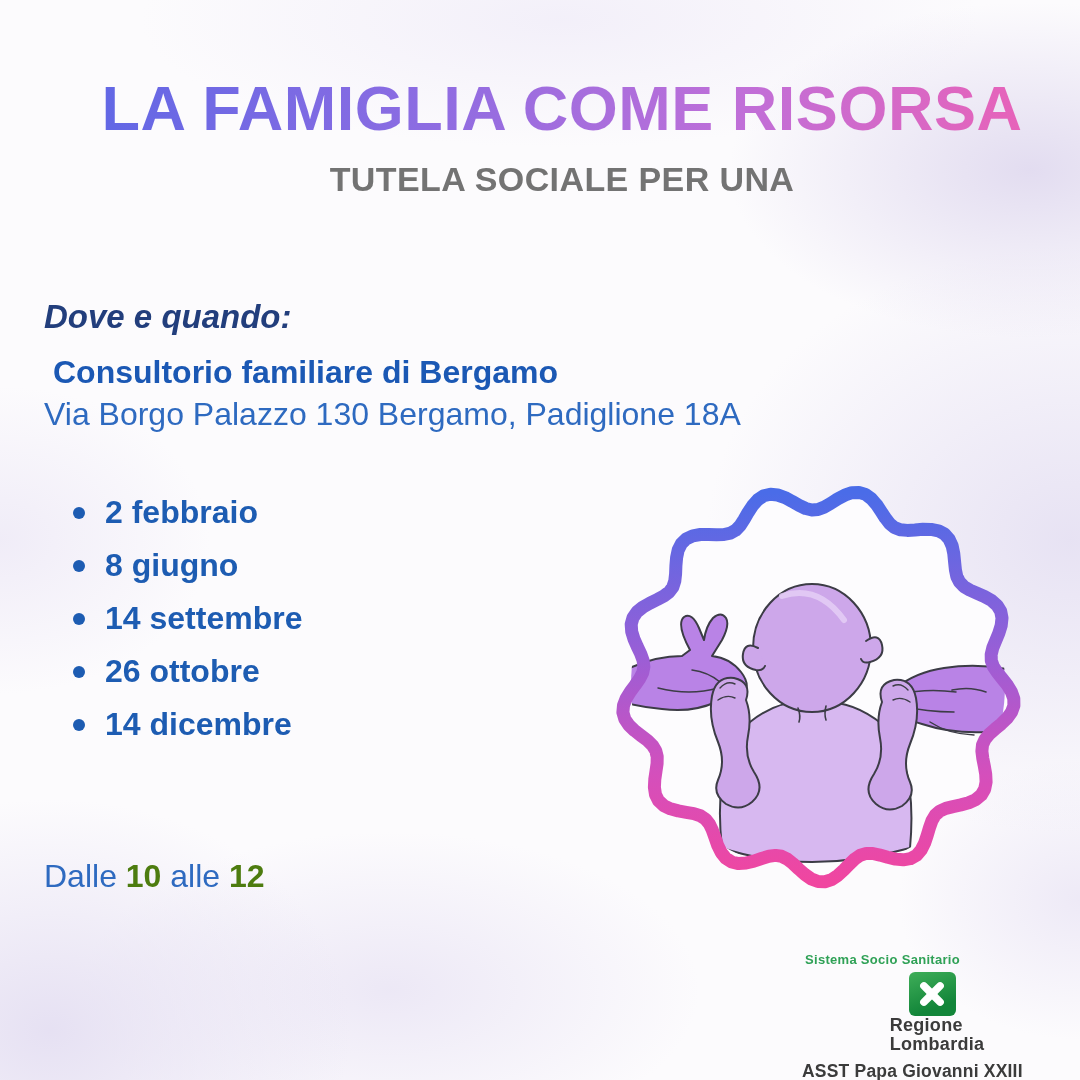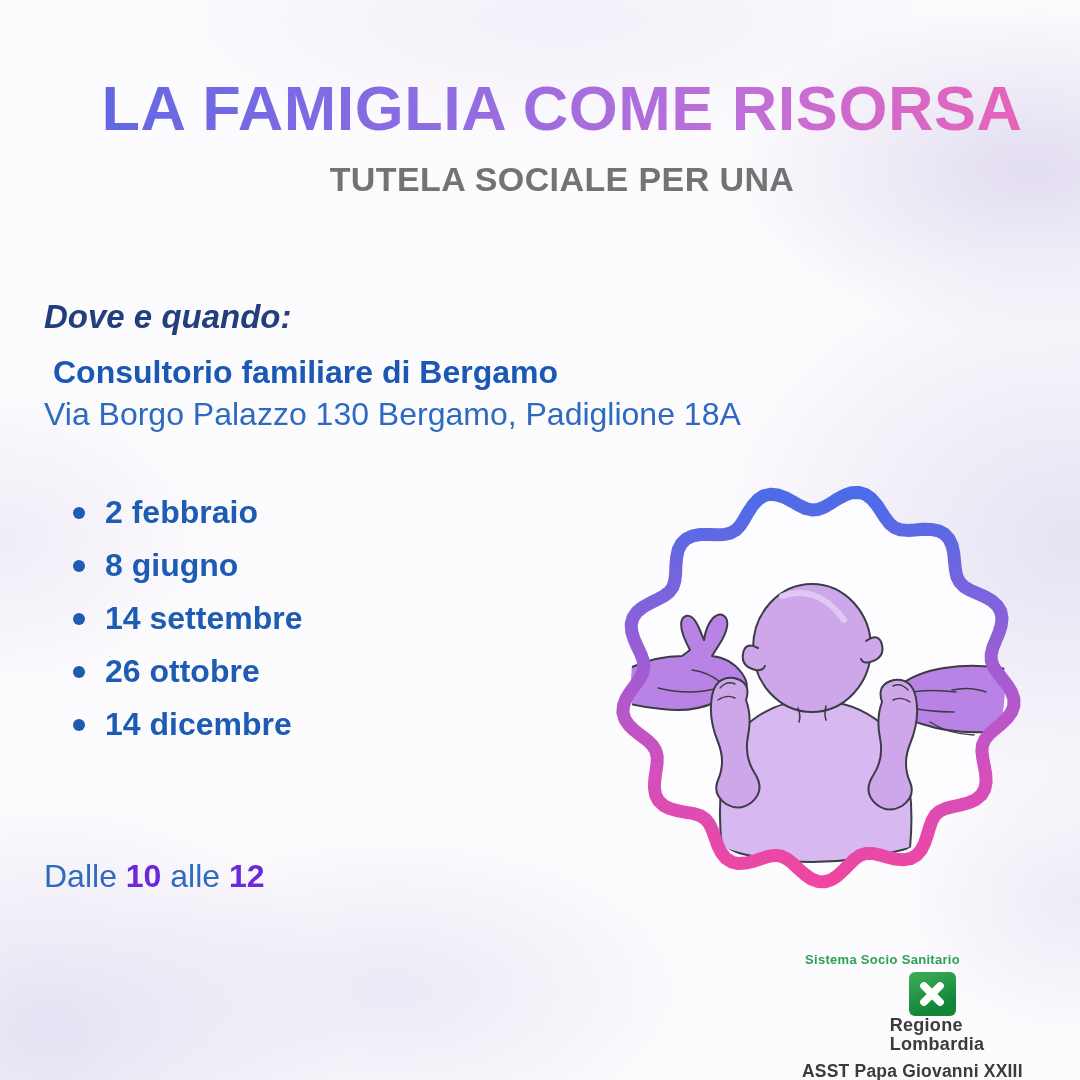--- a/index.html
+++ b/index.html
@@ -51,21 +51,21 @@
     font-size:32px;font-weight:700;color:#1d5cb2;
   }
   .dates .dot{
     width:12px;height:12px;border-radius:50%;background:#1d5cb2;
     margin-right:20px;flex:0 0 auto;
   }
   .time{
     position:absolute;left:44px;top:858px;
     font-size:32px;font-weight:400;color:#2e6ac0;
   }
-  .time b{font-weight:700;color:#6d28d9;}
+  .time b{font-weight:700;color:#4d7c0f;}
   .illus{position:absolute;left:600px;top:450px;width:440px;height:440px;}
   .logo-block{position:absolute;left:802px;top:952px;width:260px;}
   .logo-system{font-size:13px;font-weight:700;color:#2fa156;letter-spacing:.3px;margin-bottom:5px;margin-left:3px;}
   .logo-mid{display:flex;align-items:center;flex-direction:column;}
   .logo-square{
     width:47px;height:44px;border-radius:6px;flex:0 0 auto;
     background:linear-gradient(160deg,#3fae59,#128539 75%);
     display:flex;align-items:center;justify-content:center;
   }
   .logo-region{margin-left:10px;font-size:18px;font-weight:700;color:#3b3b3b;line-height:1.05;letter-spacing:.3px;}

